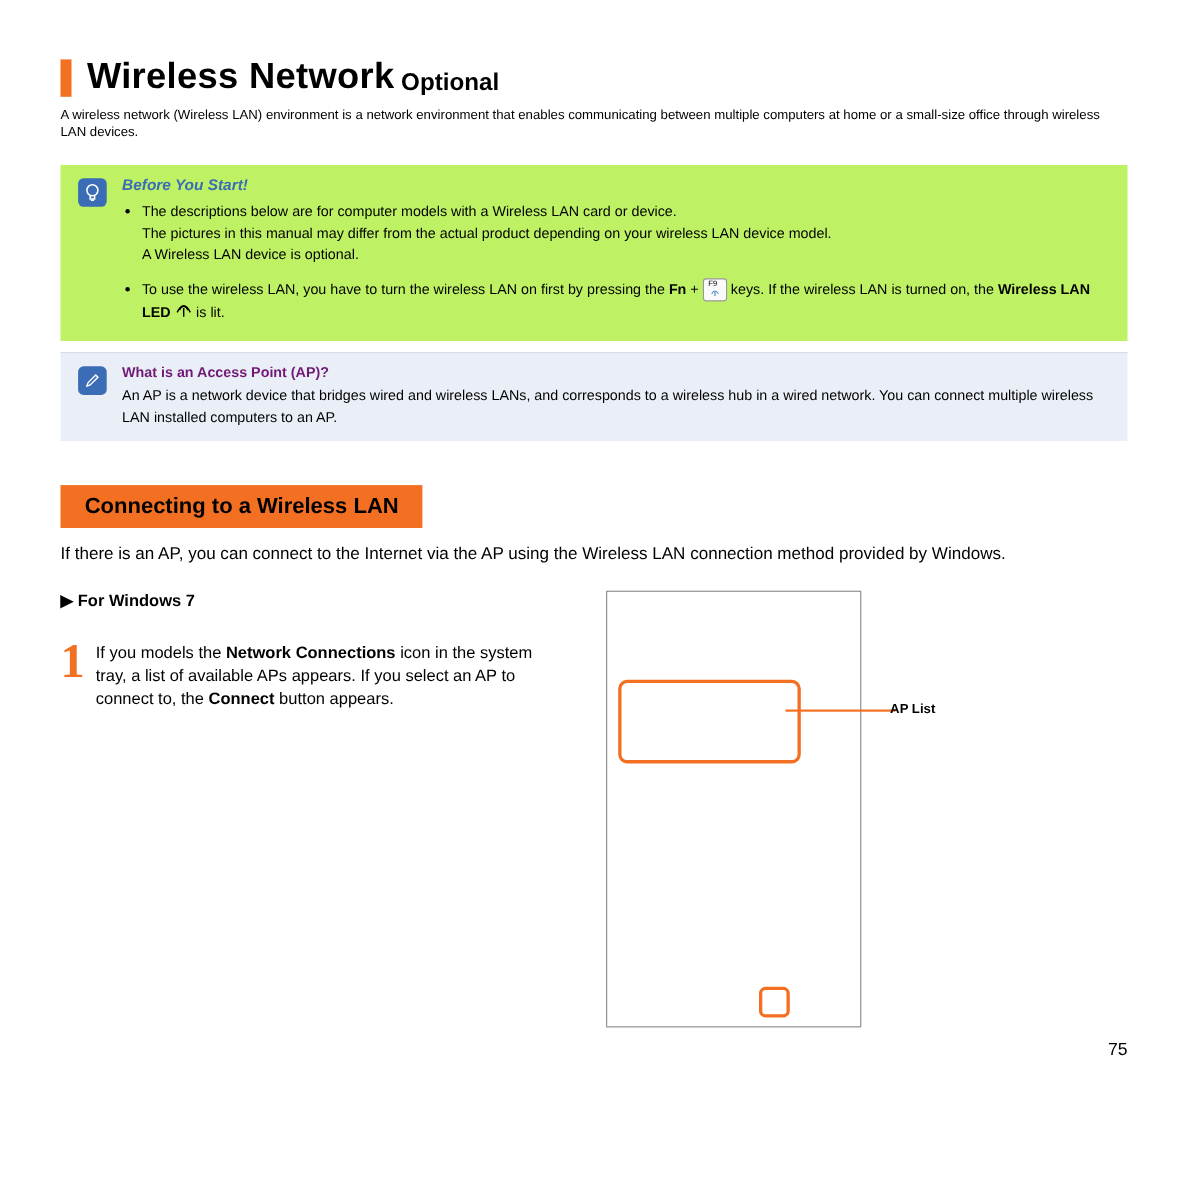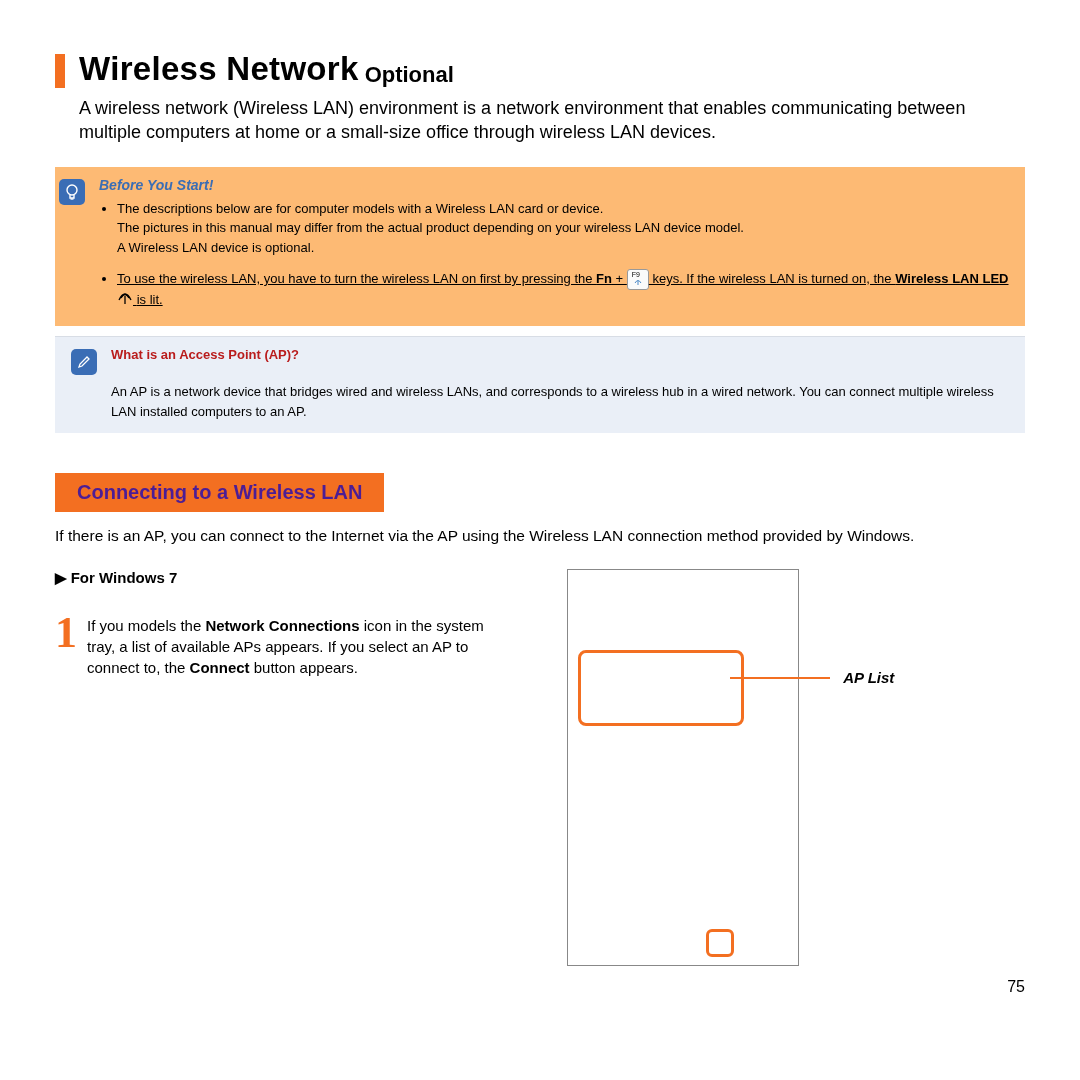--- a/index.html
+++ b/index.html
@@ -28,29 +28,28 @@
     font-size: 33px;
     font-weight: bold;
     letter-spacing: 0.3px;
   }
   .title-sub {
     font-size: 22px;
     font-weight: bold;
     margin-left: 6px;
   }
   .intro {
-    margin-left: 24px;
     margin-top: 6px;
     line-height: 1.35;
-    font-size: 18px;
+    font-size: 12px;
   }
   .info-box {
-    background: #fdba74;
+    background: #bef264;
     margin-top: 22px;
-    padding: 10px 16px 12px 4px;
+    padding: 10px 16px 12px 16px;
   }
   .info-row {
     display: flex;
     align-items: flex-start;
     gap: 14px;
   }
   .info-icon {
     width: 26px;
     height: 26px;
     background: #3a6db5;
@@ -66,24 +65,24 @@
     font-size: 13px;
   }
   .info-title {
     color: #3a6db5;
     font-weight: bold;
     font-style: italic;
     font-size: 14px;
     margin-bottom: 6px;
   }
   .info-title-black {
-    color: #b91c1c;
+    color: #701a75;
     font-weight: bold;
     font-size: 13px;
-    margin-bottom: 20px;
+    margin-bottom: 4px;
   }
   ul.bul {
     margin: 0;
     padding-left: 18px;
   }
   ul.bul li {
     margin-bottom: 4px;
     line-height: 1.5;
   }
   .sub-line {
@@ -106,35 +105,35 @@
   }
   .info-box-2 {
     background: #eaeff7;
     margin-top: 10px;
     padding: 10px 16px 12px 16px;
     border-top: 1px solid #d8dde5;
   }
   .section-heading {
     display: inline-block;
     background: #f36f21;
-    color: #4c1d95;
+    color: #000000;
     font-size: 20px;
     font-weight: bold;
     padding: 8px 22px;
     margin-top: 40px;
     margin-bottom: 14px;
   }
   .body-text {
     font-size: 15.5px;
     line-height: 1.35;
     margin-bottom: 22px;
   }
   .columns {
     display: flex;
-    gap: 56px;
+    gap: 40px;
   }
   .col-left {
     width: 46%;
   }
   .col-right {
     flex: 1;
     position: relative;
   }
   .for-win {
     font-weight: bold;
@@ -177,24 +176,23 @@
     position: absolute;
     top: 108px;
     left: 173px;
     width: 100px;
     height: 2px;
     background: #f36f21;
   }
   .ap-label {
     position: absolute;
     top: 100px;
-    left: 286px;
-    font-size: 15px;
-    font-weight: bold;
-    font-style: italic;
+    left: 268px;
+    font-size: 12px;
+    font-weight: bold;
   }
   .tray-icon {
     position: absolute;
     bottom: 8px;
     left: 138px;
     width: 22px;
     height: 22px;
     border: 3px solid #f36f21;
     border-radius: 6px;
   }
@@ -229,21 +227,21 @@
         </svg>
     </div>
     <div class="info-content">
       <div class="info-title">Before You Start!</div>
       <ul class="bul">
         <li>
           <span>The descriptions below are for computer models with a Wireless LAN card or device.</span><br>
           <span class="sub-line">The pictures in this manual may differ from the actual product depending on your wireless LAN device model.</span>
           <span class="sub-line">A Wireless LAN device is optional.</span>
         </li>
-        <li style="margin-top:12px;text-decoration:underline;">
+        <li style="margin-top:12px;">
           <span>To use the wireless LAN, you have to turn the wireless LAN on first by pressing the </span><b>Fn</b><span> + </span><span class="key-icon"><span style="font-size:7px;display:block;text-align:left;">F9</span><svg width="12" height="8" viewBox="0 0 12 8">
                 <g stroke="#4a88c7" stroke-width="1" fill="none">
                   <path d="M6 7 v-4"></path>
                   <path d="M3 5 Q6 0 9 5"></path>
                 </g>
               </svg></span><span> keys. If the wireless LAN is turned on, the </span><b>Wireless LAN LED</b>
           <span class="antenna"><svg width="16" height="14" viewBox="0 0 16 14">
                 <g stroke="#000" stroke-width="1.3" fill="none">
                   <path d="M8 13 v-8"></path>
                   <path d="M4 7 Q8 0 12 7"></path>

